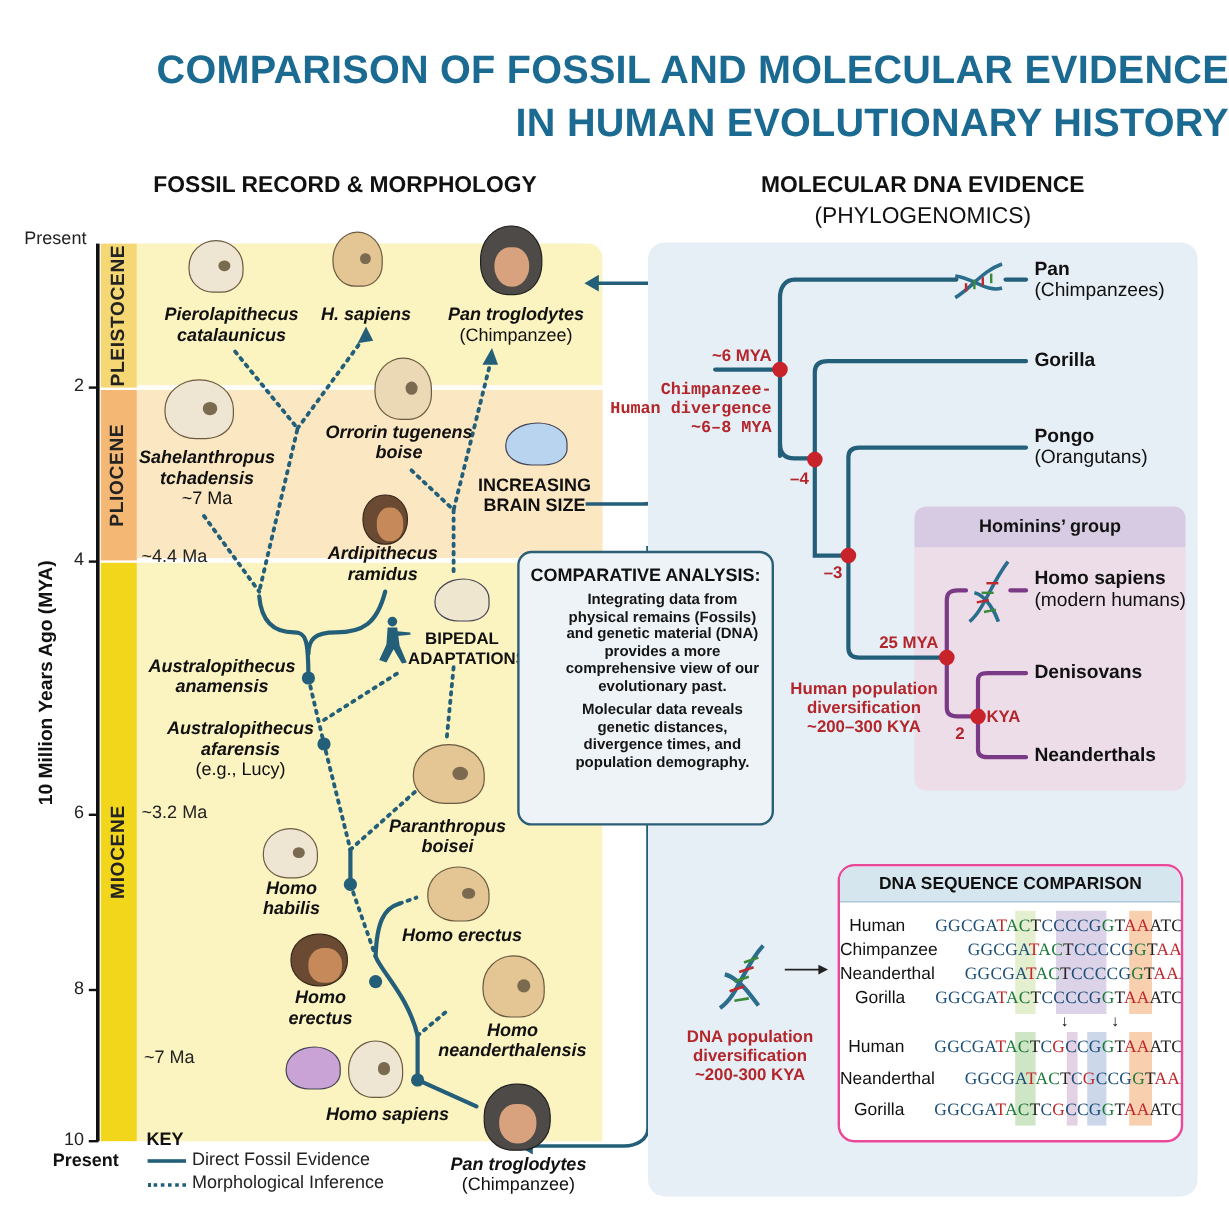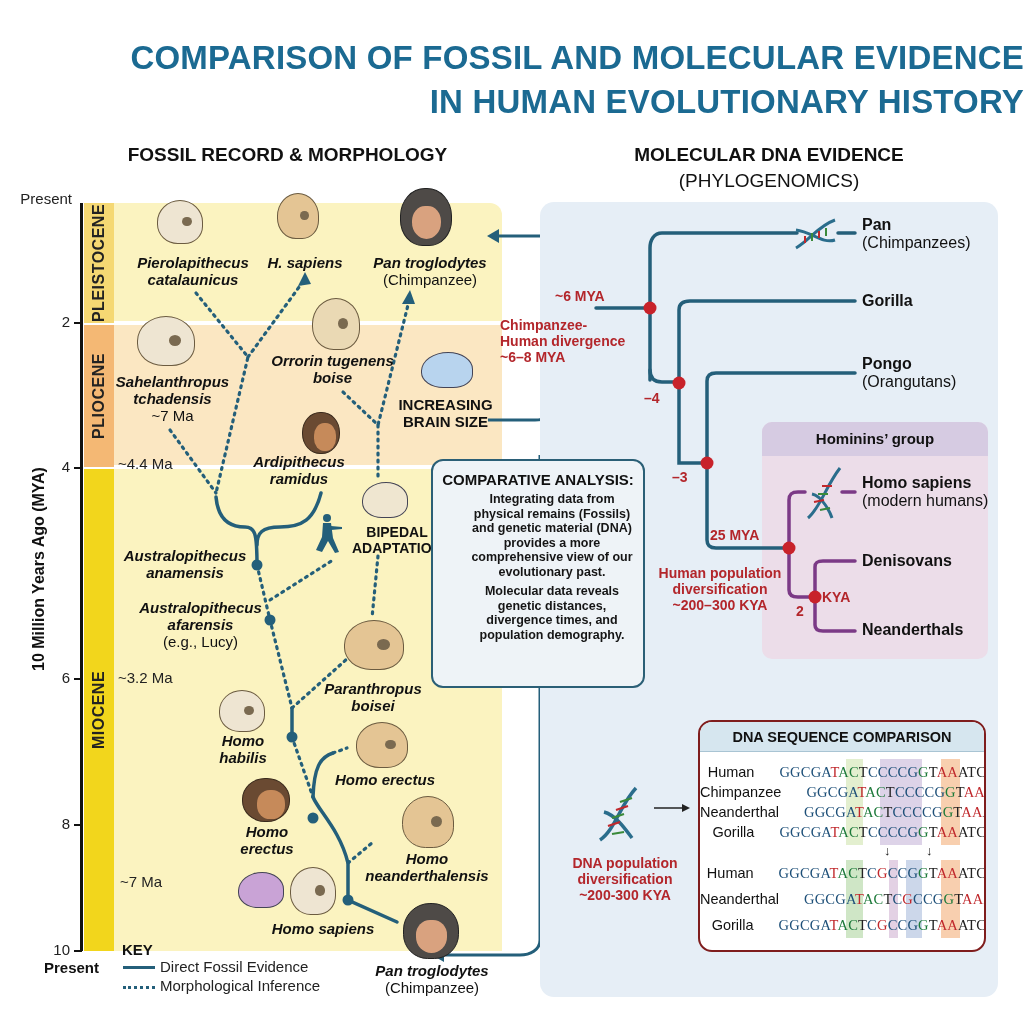--- a/index.html
+++ b/index.html
@@ -57,26 +57,26 @@
 
   
   .cmp-box { left: 431px; top: 459px; width: 214px; height: 229px; border: 2px solid #2b5f76; border-radius: 12px; background: #eef3f7; padding: 10px 8px; text-align: center; }
   .cmp-title { font-weight: 700; font-size: 15px; margin-bottom: 4px; }
   .cmp-p { font-weight: 700; font-size: 12.5px; line-height: 14.5px; margin-bottom: 5px; color: #151515; margin-left: 28px; }
 
   
   .right-bg { left: 540px; top: 202px; width: 458px; height: 795px; background: #e6eef6; border-radius: 14px; }
   .tax { font-weight: 700; font-size: 16px; line-height: 18px; color: #111; }
   .tax .plain { font-weight: 400; display: block; }
-  .red-lbl { color: #b3262b; font-weight: 700; font-size: 14px; line-height: 16px; }
+  .red-lbl { color: #b3262b; font-weight: 700; font-size: 14px; line-height: 16px; text-align: right; }
 
   .hom-box { left: 762px; top: 422px; width: 226px; height: 237px; background: #ecdde9; border-radius: 10px; overflow: hidden; }
   .hom-head { height: 34px; background: #d6cbe2; text-align: center; font-weight: 700; font-size: 15px; line-height: 34px; color: #111; }
 
-  .dna-box { left: 698px; top: 720px; width: 288px; height: 232px; border: 2px solid #7f1d1d; border-radius: 14px; background: #ffffff; overflow: hidden; }
+  .dna-box { left: 698px; top: 720px; width: 288px; height: 232px; border: 2px solid #ec4899; border-radius: 14px; background: #ffffff; overflow: hidden; }
   .dna-head { height: 30px; background: #d6e6ef; text-align: center; font-weight: 700; font-size: 14.5px; line-height: 30px; color: #111; border-bottom: 1px solid #a9c4d3; }
   .seq-row { position: absolute; left: 0; width: 286px; display: flex; font-size: 14.5px; line-height: 18px; }
   .seq-name { width: 98px; text-align: right; padding-right: 6px; color: #111; font-family: "Liberation Sans", sans-serif; }
   .seq { font-family: Liberation Serif, serif; letter-spacing: 0.2px; margin-left: 19px; }
   .nb { color: #1d4f78; }
   .nr { color: #c0282c; }
   .ng { color: #1d7a3a; }
   .nk { color: #222; }
   .hl { position: absolute; }
 </style>
@@ -197,33 +197,33 @@
 <div class="skull tan" style="left:402px;top:796px;width:52px;height:52px;"></div>
 <div class="brain purple" style="left:238px;top:872px;width:46px;height:36px;"></div>
 <div class="skull light" style="left:290px;top:867px;width:46px;height:48px;"></div>
 <div class="chimp" style="left:403px;top:903px;width:56px;height:56px;"></div>
 
 <div class="abs sp" style="left:118px;top:254px;width:150px;"><span>Pierolapithecus</span><br><span>catalaunicus</span></div>
 <div class="abs sp" style="left:255px;top:254px;width:100px;"><span>H. sapiens</span></div>
 <div class="abs sp" style="left:365px;top:254px;width:130px;"><span>Pan troglodytes</span><span class="plain">(Chimpanzee)</span></div>
 <div class="abs sp" style="left:100px;top:373px;width:145px;"><span>Sahelanthropus</span><br><span>tchadensis</span><span class="plain">~7 Ma</span></div>
 <div class="abs sp" style="left:260px;top:352px;width:145px;"><span>Orrorin tugenens</span><br><span>boise</span></div>
-<div class="abs sp" style="left:244px;top:453px;width:110px;"><span>Ardipithecus</span><br><span>ramidus</span></div>
+<div class="abs sp" style="left:264px;top:453px;width:110px;"><span>Ardipithecus</span><br><span>ramidus</span></div>
 <div class="abs sp" style="left:115px;top:547px;width:140px;"><span>Australopithecus</span><br><span>anamensis</span></div>
 <div class="abs sp" style="left:128px;top:599px;width:145px;"><span>Australopithecus</span><br><span>afarensis</span><span class="plain">(e.g., Lucy)</span></div>
 <div class="abs sp" style="left:318px;top:680px;width:110px;"><span>Paranthropus</span><br><span>boisei</span></div>
 <div class="abs sp" style="left:208px;top:732px;width:70px;"><span>Homo</span><br><span>habilis</span></div>
 <div class="abs sp" style="left:330px;top:771px;width:110px;"><span>Homo erectus</span></div>
 <div class="abs sp" style="left:232px;top:823px;width:70px;"><span>Homo</span><br><span>erectus</span></div>
 <div class="abs sp" style="left:362px;top:850px;width:130px;"><span>Homo</span><br><span>neanderthalensis</span></div>
 <div class="abs sp" style="left:268px;top:920px;width:110px;"><span>Homo sapiens</span></div>
 <div class="abs sp" style="left:362px;top:962px;width:140px;"><span>Pan troglodytes</span><span class="plain">(Chimpanzee)</span></div>
 
 <div class="abs brain-txt" style="left:398px;top:396px;width:95px;"><span>INCREASING</span><br><span>BRAIN SIZE</span></div>
-<div class="abs bipedal-txt" style="left:340px;top:524px;width:90px;margin-left:12px;"><span>BIPEDAL</span><br><span>ADAPTATIONS</span></div>
+<div class="abs bipedal-txt" style="left:340px;top:524px;width:90px;"><span>BIPEDAL</span><br><span>ADAPTATIONS</span></div>
 
 <div class="abs key-title" style="left:122px;top:941px;">KEY</div>
 <div class="abs key-line" style="left:123px;top:966px;"></div>
 <div class="abs key-lbl" style="left:160px;top:958px;">Direct Fossil Evidence</div>
 <div class="abs key-dots" style="left:123px;top:986px;"></div>
 <div class="abs key-lbl" style="left:160px;top:977px;">Morphological Inference</div>
 
 <div class="abs right-bg"></div>
 
 <div class="abs hom-box">
@@ -293,21 +293,21 @@
 </svg>
 
 <div class="abs tax" style="left:862px;top:216px;"><span>Pan</span><span class="plain">(Chimpanzees)</span></div>
 <div class="abs tax" style="left:862px;top:292px;"><span>Gorilla</span></div>
 <div class="abs tax" style="left:862px;top:355px;"><span>Pongo</span><span class="plain">(Orangutans)</span></div>
 <div class="abs tax" style="left:862px;top:474px;"><span>Homo sapiens</span><span class="plain">(modern humans)</span></div>
 <div class="abs tax" style="left:862px;top:552px;"><span>Denisovans</span></div>
 <div class="abs tax" style="left:862px;top:621px;"><span>Neanderthals</span></div>
 
 <div class="abs red-lbl" style="left:555px;top:288px;width:88px;">~6 MYA</div>
-<div class="abs red-lbl" style="left:500px;top:317px;width:143px;"><span>Chimpanzee-</span><br><span>Human divergence</span><br><span>~6–8 MYA</span></div>
+<div class="abs red-lbl" style="left:500px;top:317px;width:143px;font-family:Liberation Mono, monospace;"><span>Chimpanzee-</span><br><span>Human divergence</span><br><span>~6–8 MYA</span></div>
 <div class="abs red-lbl" style="left:644px;top:390px;width:30px;">–4</div>
 <div class="abs red-lbl" style="left:672px;top:469px;width:30px;">–3</div>
 <div class="abs red-lbl" style="left:710px;top:527px;width:72px;">25 MYA</div>
 <div class="abs red-lbl" style="left:822px;top:589px;width:40px;text-align:left;">KYA</div>
 <div class="abs red-lbl" style="left:796px;top:603px;width:14px;text-align:left;">2</div>
 <div class="abs red-lbl" style="left:650px;top:565px;width:140px;text-align:center;"><span>Human population</span><br><span>diversification</span><br><span>~200–300 KYA</span></div>
 
 <div class="abs red-lbl" style="left:560px;top:855px;width:130px;text-align:center;"><span>DNA population</span><br><span>diversification</span><br><span>~200-300 KYA</span></div>
 
 <div class="abs cmp-box">

